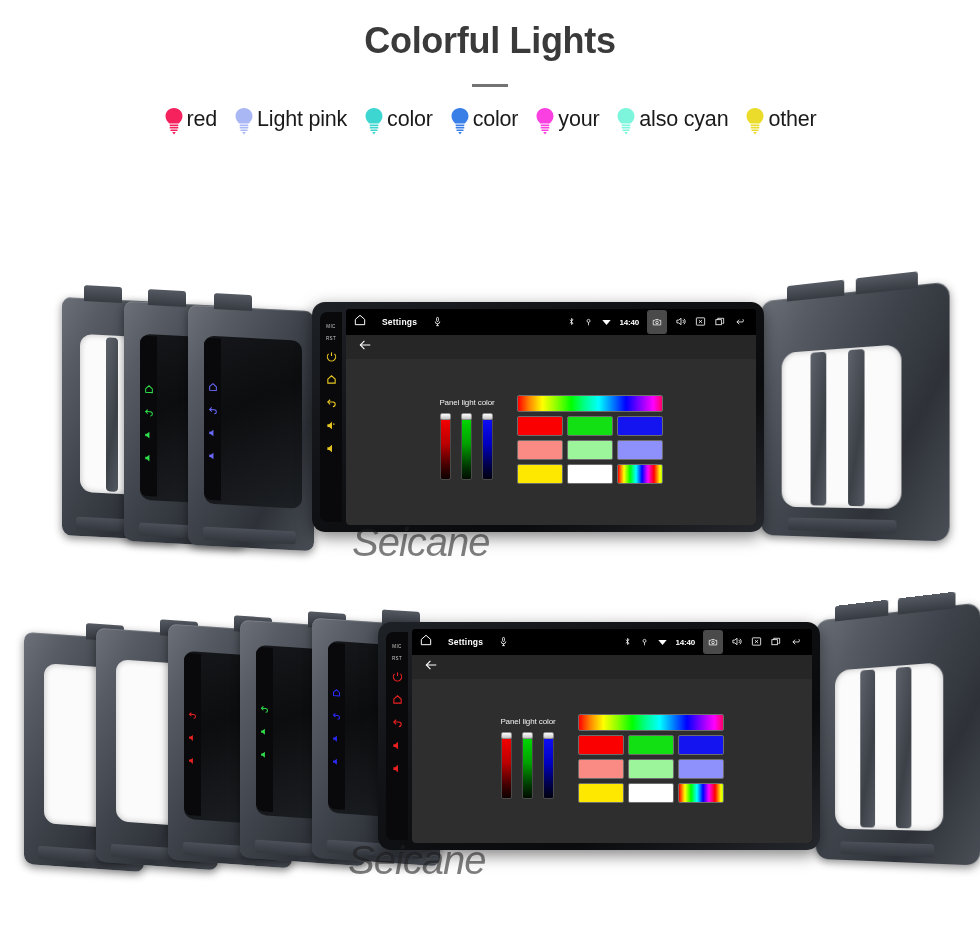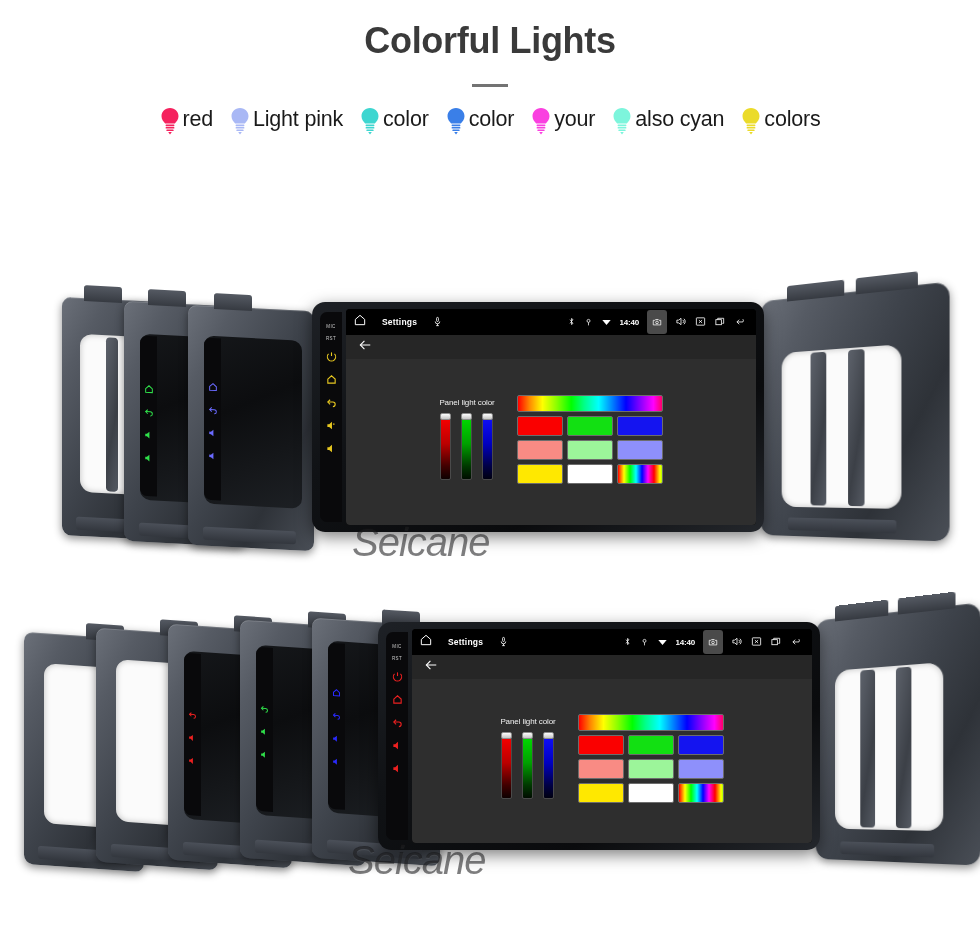--- a/index.html
+++ b/index.html
@@ -259,21 +259,21 @@
       <span class="legend-label">also cyan</span>
     </div>
     <div class="legend-item">
       <svg class="bulb" viewBox="0 0 20 28">
         <path d="M10 1 C4.8 1 1.5 4.7 1.5 9.2 C1.5 12.4 3.6 14.6 5.2 16.6 L14.8 16.6 C16.4 14.6 18.5 12.4 18.5 9.2 C18.5 4.7 15.2 1 10 1 Z" fill="#ebdb2a"></path>
         <rect x="5.6" y="17.6" width="8.8" height="1.6" rx="0.6" fill="#ebdb2a"></rect>
         <rect x="5.6" y="20.0" width="8.8" height="1.6" rx="0.6" fill="#ebdb2a"></rect>
         <rect x="6.4" y="22.4" width="7.2" height="1.6" rx="0.6" fill="#ebdb2a"></rect>
         <path d="M8.2 25 L11.8 25 L10 27.6 Z" fill="#ebdb2a"></path>
       </svg>
-      <span class="legend-label">colors</span>
+      <span class="legend-label">other</span>
     </div>
   </div>
 
 <div class="product-group" id="group-top">
   <div class="stage">
 
     <div class="fascia" style="left:62px; top:22px; width:118px; height:238px; transform:skewY(3deg);">
       <div class="tab" style="left:22px;"></div>
       <div class="vent-window" style="left:18px; top:36px; width:82px; height:158px;"></div>
       <div class="vent-slat" style="left:44px; top:38px; width:12px; height:154px;"></div>

